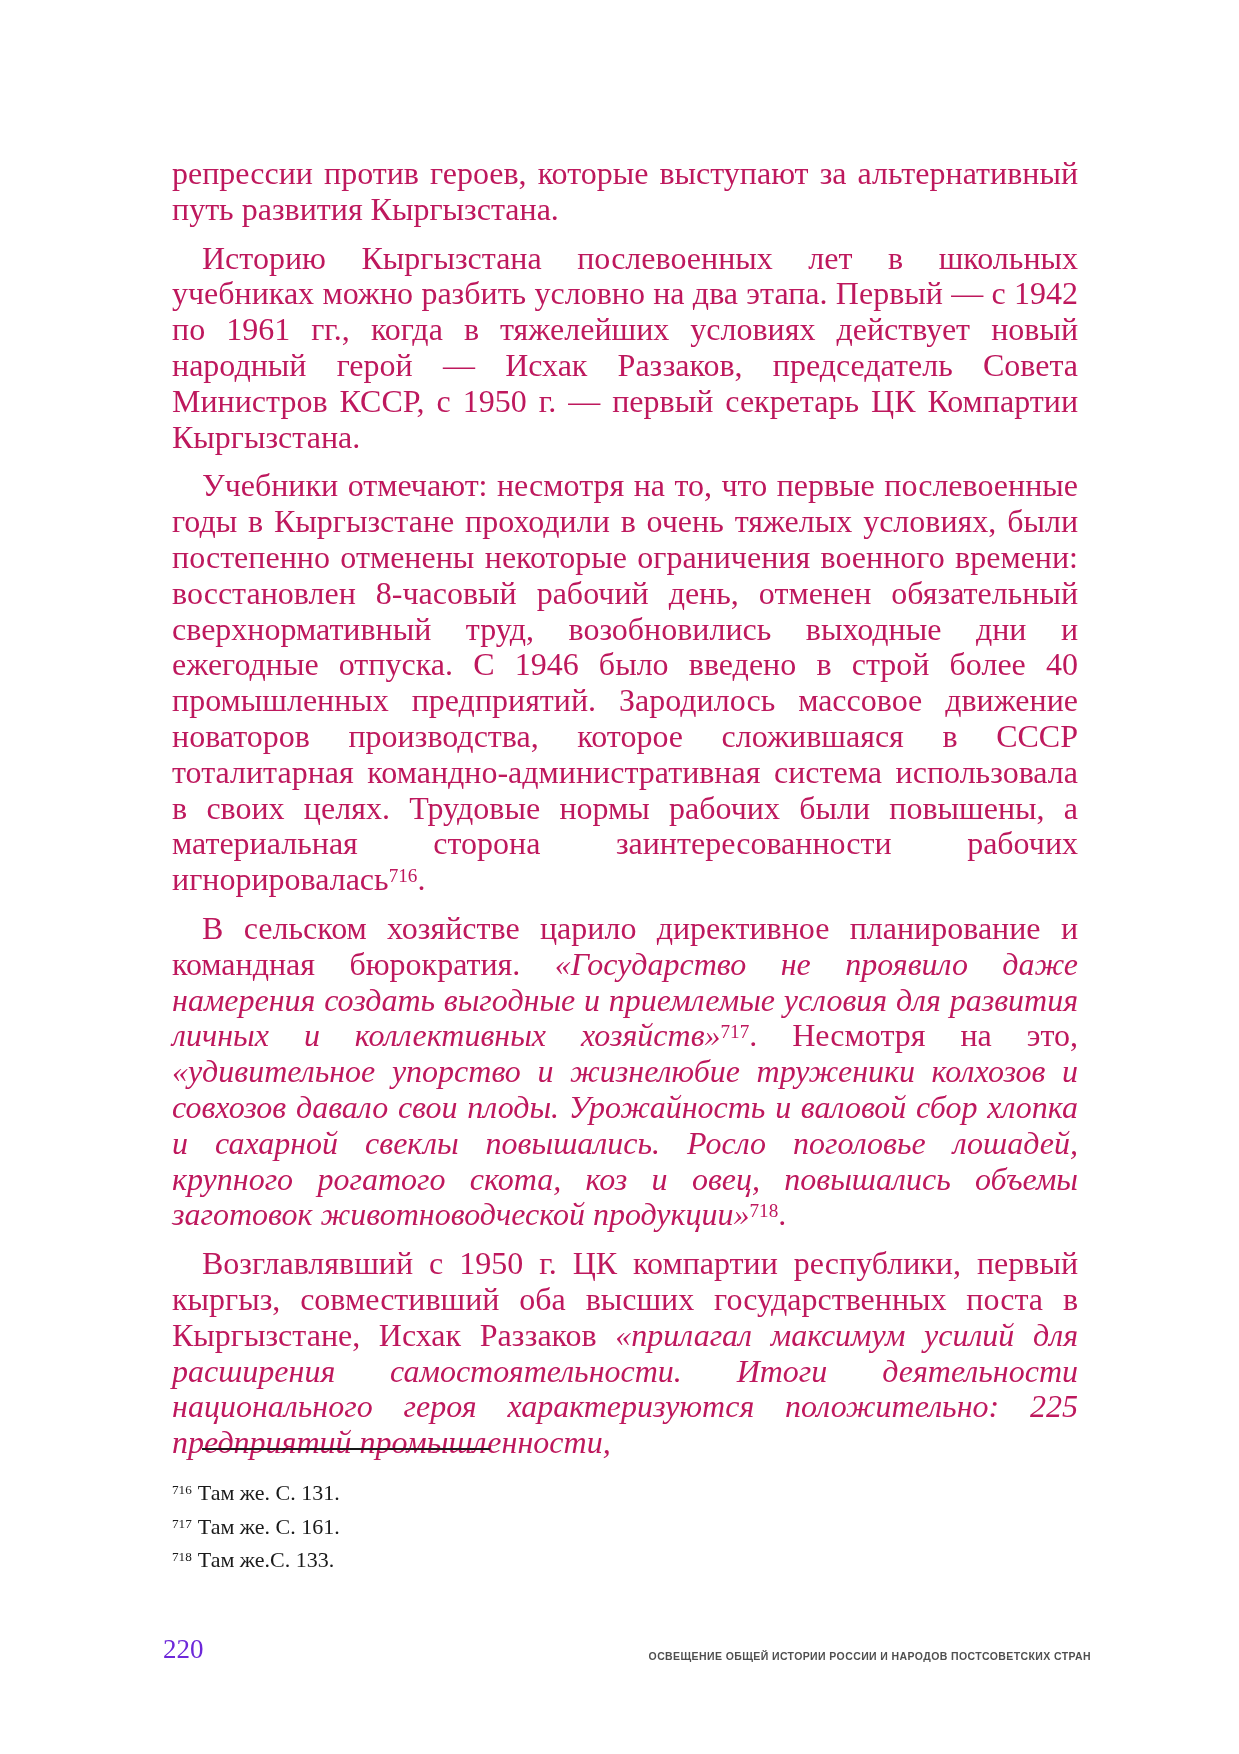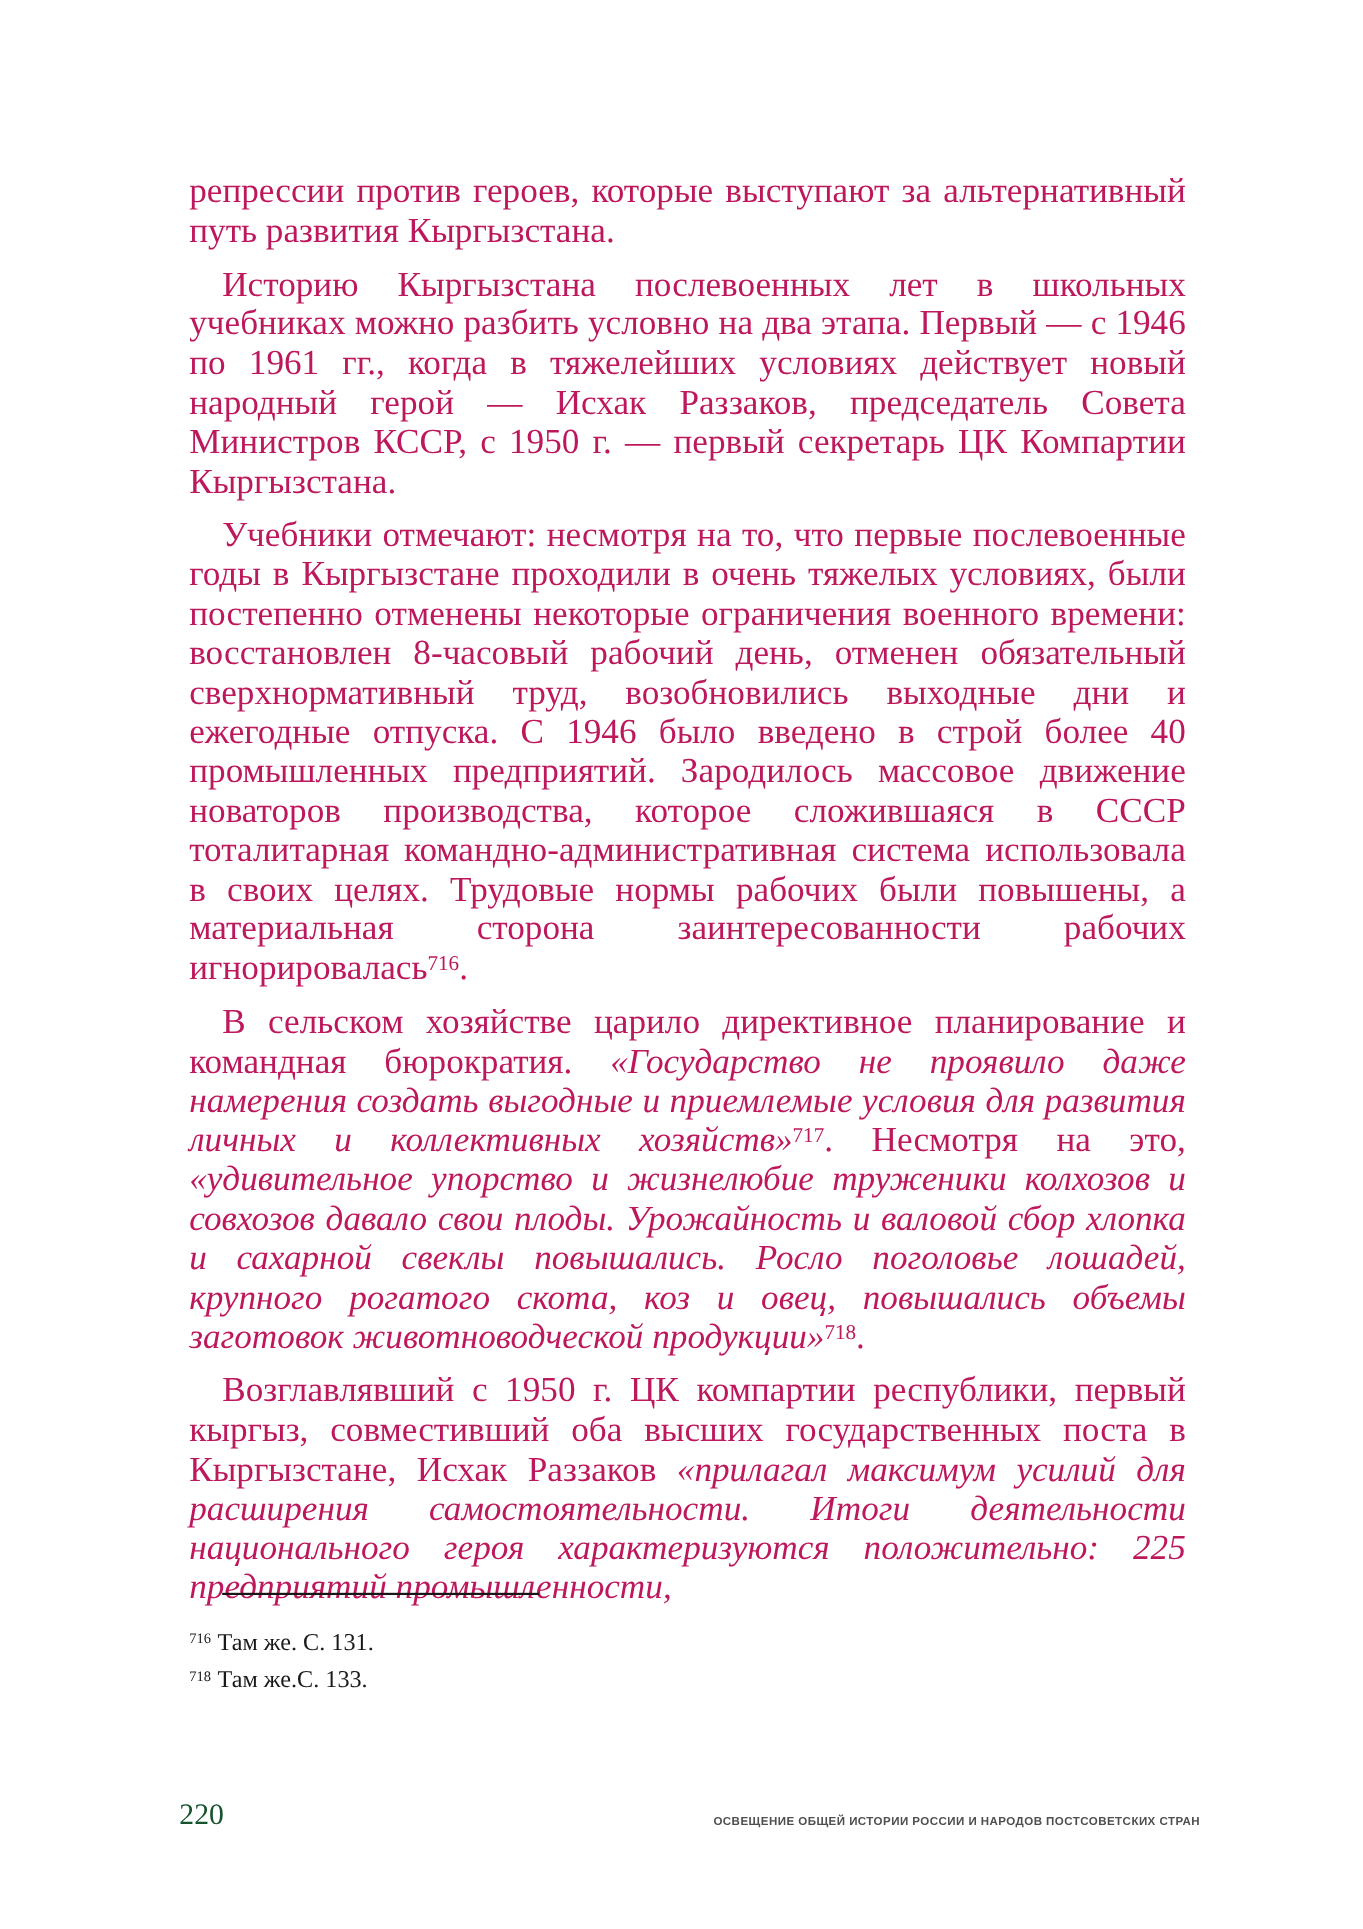--- a/index.html
+++ b/index.html
@@ -50,21 +50,21 @@
   .footnote {
     font-size: 22px;
     line-height: 33.5px;
     color: #1a1a1a;
   }
   .footnote .fn-text { margin-left: 6px; }
   .footer-page-number {
     position: absolute;
     left: 163px; top: 1634px;
     font-size: 27px;
-    color: #14532d;
+    color: #6d28d9;
   }
   .footer-running-title {
     position: absolute;
     right: 148px; top: 1650px;
     font-family: "Liberation Sans", sans-serif;
     font-size: 10.5px;
     font-weight: 700;
     letter-spacing: 0.4px;
     color: #4f4f4f;
     text-transform: uppercase;
@@ -72,30 +72,33 @@
     padding-left: 16px;
   }
 </style>
 </head>
 <body>
 
 <div class="page">
 
   <div class="text-column">
     <p class="para"><span>репрессии против героев, которые выступают за альтернативный путь развития Кыргызстана.</span></p>
-    <p class="para indent"><span>Историю Кыргызстана послевоенных лет в школьных учебниках можно разбить условно на два этапа. Первый — с 1946 по 1961 гг., когда в тяжелейших условиях действует новый народный герой — Исхак Раззаков, председатель Совета Министров КССР, с 1950 г. — первый секретарь ЦК Компартии Кыргызстана.</span></p>
+    <p class="para indent"><span>Историю Кыргызстана послевоенных лет в школьных учебниках можно разбить условно на два этапа. Первый — с 1942 по 1961 гг., когда в тяжелейших условиях действует новый народный герой — Исхак Раззаков, председатель Совета Министров КССР, с 1950 г. — первый секретарь ЦК Компартии Кыргызстана.</span></p>
     <p class="para indent"><span>Учебники отмечают: несмотря на то, что первые послевоенные годы в Кыргызстане проходили в очень тяжелых условиях, были постепенно отменены некоторые ограничения военного времени: восстановлен 8-часовый рабочий день, отменен обязательный сверхнормативный труд, возобновились выходные дни и ежегодные отпуска. С 1946 было введено в строй более 40 промышленных предприятий. Зародилось массовое движение новаторов производства, которое сложившаяся в СССР тоталитарная командно-административная система использовала в своих целях. Трудовые нормы рабочих были повышены, а материальная сторона заинтересованности рабочих игнорировалась</span><sup class="ref">716</sup><span>.</span></p>
     <p class="para indent"><span>В сельском хозяйстве царило директивное планирование и командная бюрократия. </span><span class="it">«Государство не проявило даже намерения создать выгодные и приемлемые условия для развития личных и коллективных хозяйств»</span><sup class="ref">717</sup><span>. Несмотря на это, </span><span class="it">«удивительное упорство и жизнелюбие труженики колхозов и совхозов давало свои плоды. Урожайность и валовой сбор хлопка и сахарной свеклы повышались. Росло поголовье лошадей, крупного рогатого скота, коз и овец, повышались объемы заготовок животноводческой продукции»</span><sup class="ref">718</sup><span>.</span></p>
     <p class="para indent"><span>Возглавлявший с 1950 г. ЦК компартии республики, первый кыргыз, совместивший оба высших государственных поста в Кыргызстане, Исхак Раззаков </span><span class="it">«прилагал максимум усилий для расширения самостоятельности. Итоги деятельности национального героя характеризуются положительно: 225 предприятий промышленности,</span></p>
   </div>
 
   <div class="footnotes">
     <hr class="fn-rule">
     <div class="footnote">
       <sup class="ref">716</sup><span class="fn-text">Там же. С. 131.</span>
+    </div>
+    <div class="footnote">
+      <sup class="ref">717</sup><span class="fn-text">Там же. С. 161.</span>
     </div>
     <div class="footnote">
       <sup class="ref">718</sup><span class="fn-text">Там же.С. 133.</span>
     </div>
   </div>
 
   <div class="footer-page-number">220</div>
 
   <div class="footer-running-title">ОСВЕЩЕНИЕ ОБЩЕЙ ИСТОРИИ РОССИИ И НАРОДОВ ПОСТСОВЕТСКИХ СТРАН</div>
 

